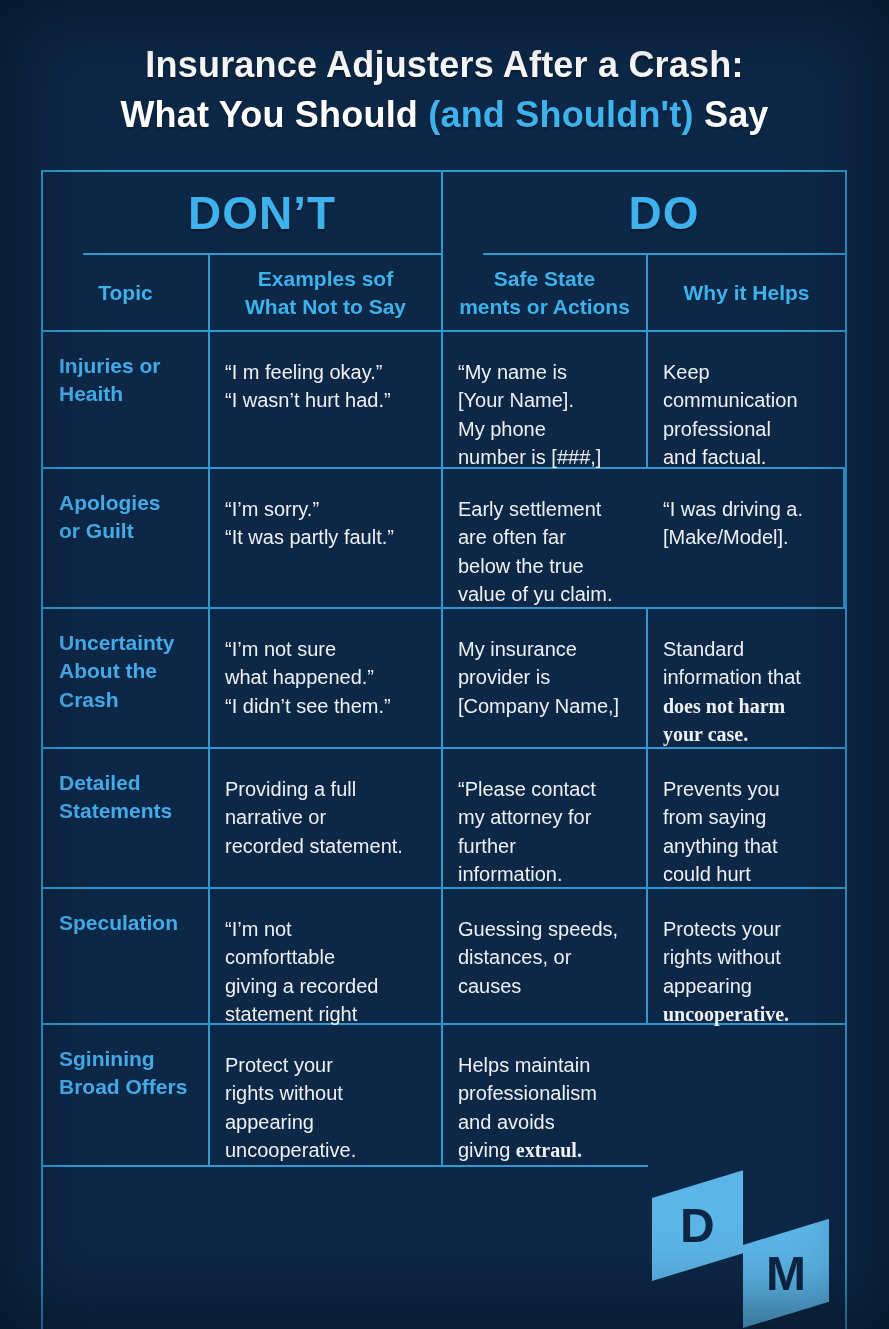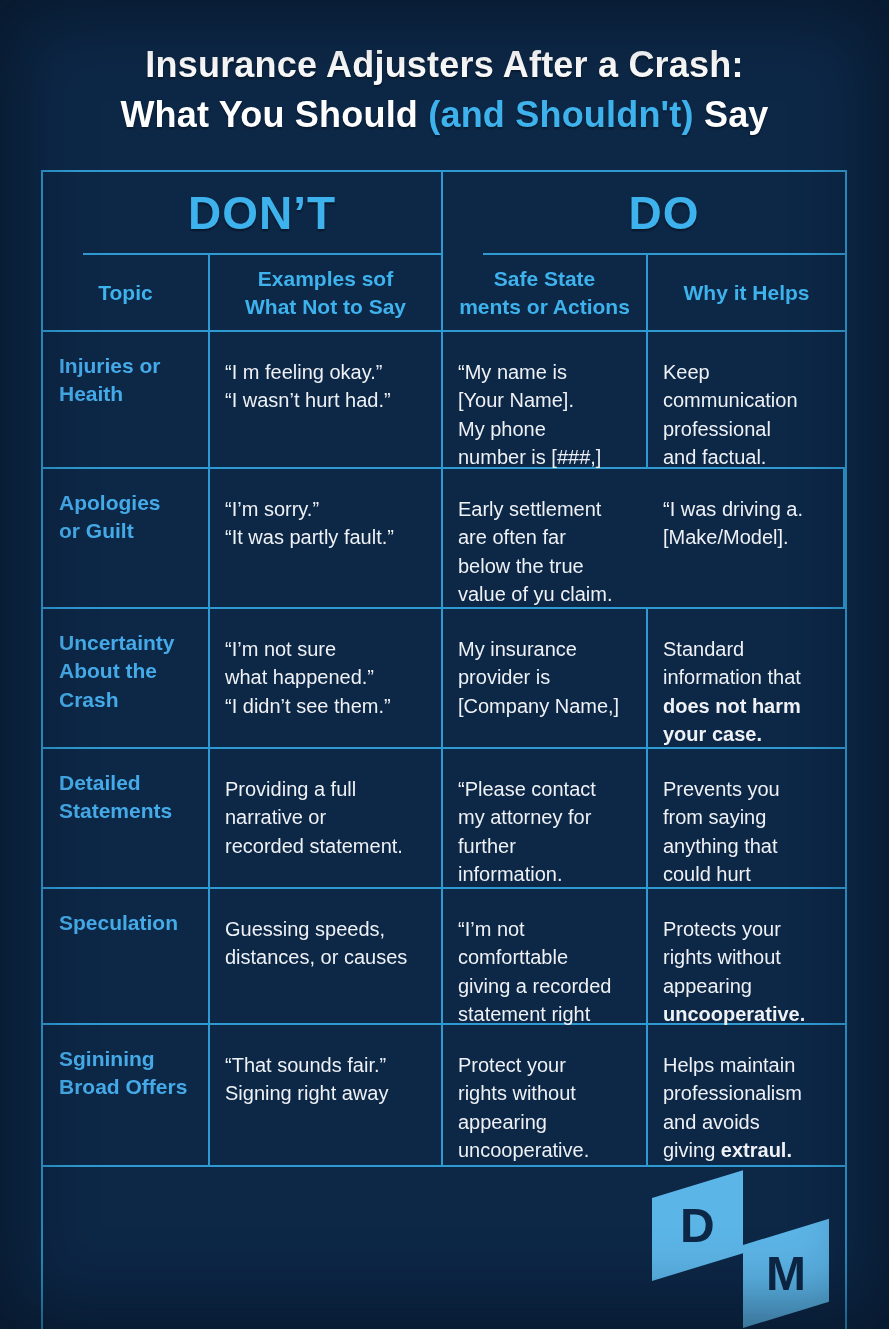--- a/index.html
+++ b/index.html
@@ -65,21 +65,21 @@
   }
   .topic{
     padding:20px 10px 0 16px;
     color:var(--topic);
     font-size:21px;font-weight:700;line-height:1.35;
   }
   .body{
     padding:26px 8px 0 15px;
     font-size:20px;line-height:1.42;
   }
-  .body .b{font-weight:700;}
+  .body .b{font-weight:700;font-family:Liberation Serif, serif;}
   .footer{
     grid-column:span 4;
     border-right:none;border-bottom:none;
   }
   .logo{
     position:absolute;left:652px;top:1170px;width:180px;height:159px;
     z-index:3;
   }
   .tile{
     position:absolute;width:91px;height:83px;
@@ -162,35 +162,33 @@
   <div class="cell body">“Please contact
 my attorney for
 further
 information.</div>
   <div class="cell body last"><span>Prevents you
 from saying
 anything that
 could hurt</span><span class="b"></span></div>
 
   <div class="cell topic">Speculation</div>
-  <div class="cell body">Guessing speeds,
-distances, or causes</div>
   <div class="cell body">“I’m not
 comforttable
 giving a recorded
 statement right</div>
+  <div class="cell body">Guessing speeds,
+distances, or causes</div>
   <div class="cell body last"><span>Protects your
 rights without
 appearing
 </span><span class="b">uncooperative.</span></div>
 
   <div class="cell topic">Sginining
 Broad Offers</div>
-  <div class="cell body">“That sounds fair.”
-Signing right away</div>
   <div class="cell body">Protect your
 rights without
 appearing
 uncooperative.</div>
   <div class="cell body last"><span>Helps maintain
 professionalism
 and avoids
 giving </span><span class="b">extraul.</span></div>
 
   <div class="cell footer"></div>

